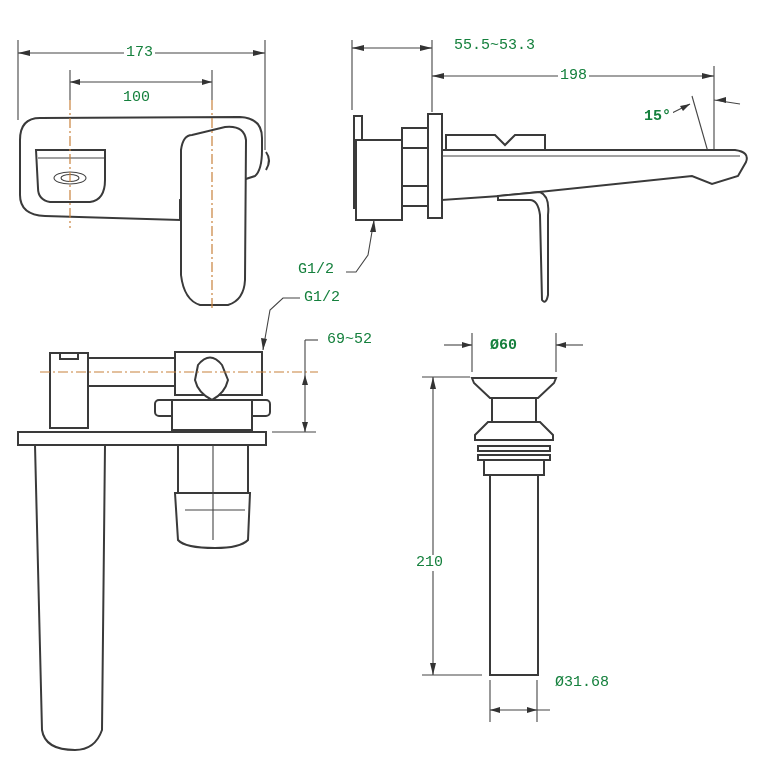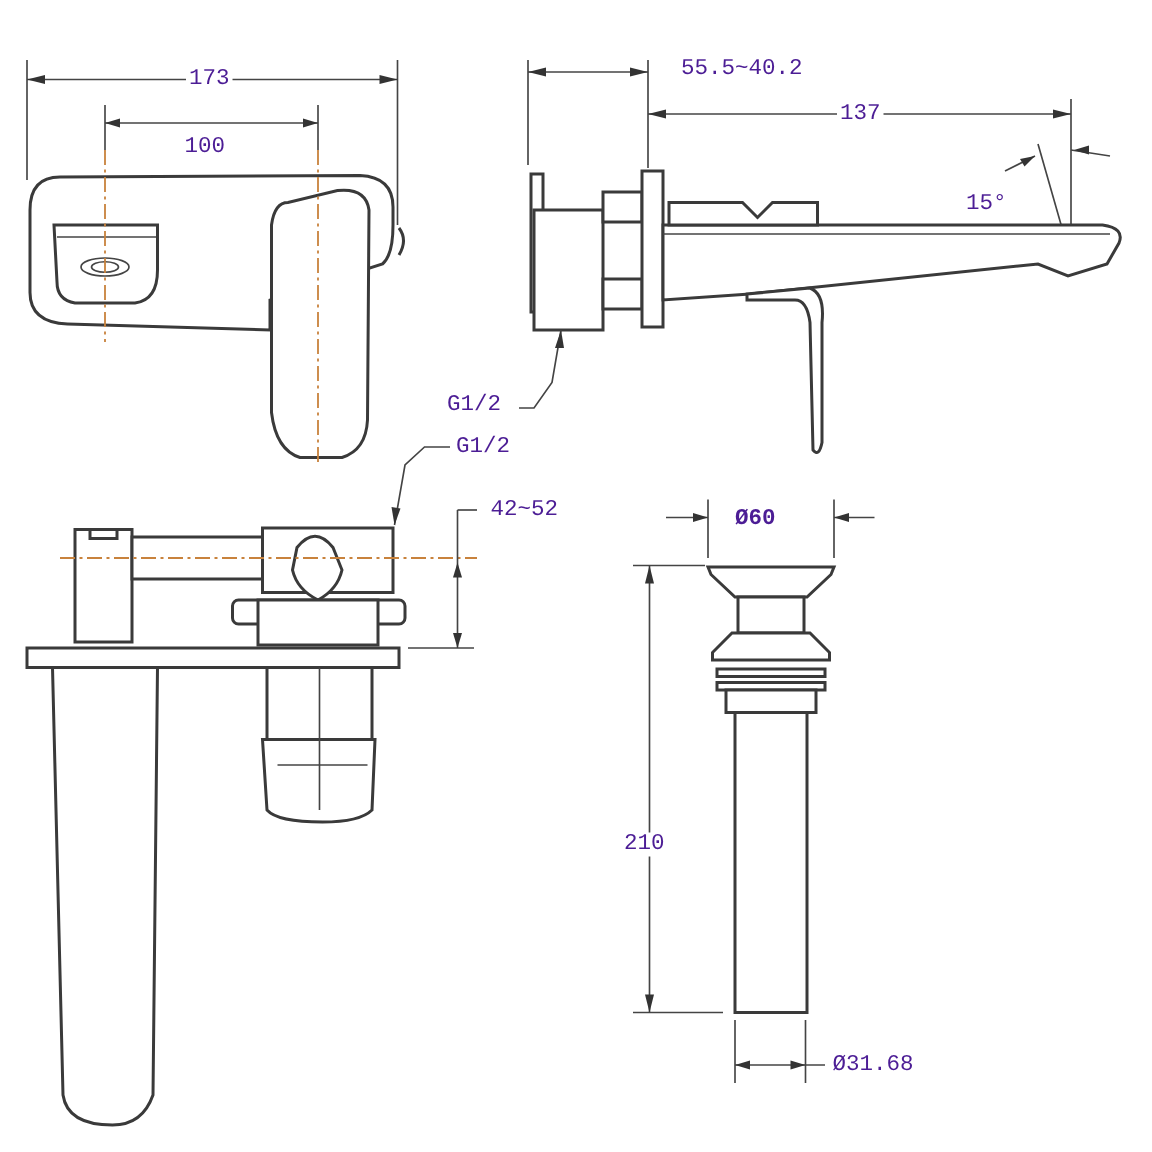--- a/index.html
+++ b/index.html
@@ -1,21 +1,21 @@
 <!DOCTYPE html>
 <html><head>
 <meta charset="utf-8">
 <style>
   html,body{margin:0;padding:0;background:#fff;}
   #canvas{position:relative;width:768px;height:768px;background:#fff;overflow:hidden;}
   svg{position:absolute;left:0;top:0;}
   .thin{stroke:#444;stroke-width:1.1;fill:none;}
   .part{stroke:#3a3a3a;stroke-width:2;fill:#fff;}
   .cl{stroke:#c8823c;stroke-width:1.2;stroke-dasharray:10 3 2 3;fill:none;}
-  .lbl{position:absolute;font-family:"Liberation Mono","DejaVu Sans Mono",monospace;font-size:15px;color:#4c1d95;background:#fff;padding:0 2px;line-height:16px;white-space:nowrap;}
+  .lbl{position:absolute;font-family:"Liberation Mono","DejaVu Sans Mono",monospace;font-size:15px;color:#15803d;background:#fff;padding:0 2px;line-height:16px;white-space:nowrap;}
 </style>
 </head>
 <body>
 
 <div id="canvas">
 <svg width="768" height="768" viewBox="0 0 768 768">
 
   <g>
 
     <line class="thin" x1="18" y1="40" x2="18" y2="120"></line>
@@ -142,24 +142,24 @@
     <line class="thin" x1="537" y1="680" x2="537" y2="722"></line>
     <line class="thin" x1="490" y1="710" x2="550" y2="710"></line>
     <polygon points="490,710 500,707 500,713" fill="#333"></polygon>
     <polygon points="537,710 527,707 527,713" fill="#333"></polygon>
   </g>
 </svg>
 
 <span class="lbl" style="left:124px;top:45px;">173</span>
 <span class="lbl" style="left:121px;top:90px;">100</span>
 
-<span class="lbl" style="left:452px;top:38px;">55.5~40.2</span>
-<span class="lbl" style="left:558px;top:68px;">137</span>
-<span class="lbl" style="left:642px;top:128px;">15°</span>
+<span class="lbl" style="left:452px;top:38px;">55.5~53.3</span>
+<span class="lbl" style="left:558px;top:68px;">198</span>
+<span class="lbl" style="left:642px;top:109px;font-weight:bold;">15°</span>
 <span class="lbl" style="left:296px;top:262px;">G1/2</span>
 
 <span class="lbl" style="left:302px;top:290px;">G1/2</span>
-<span class="lbl" style="left:325px;top:332px;">42~52</span>
+<span class="lbl" style="left:325px;top:332px;">69~52</span>
 
 <span class="lbl" style="left:488px;top:338px;font-weight:bold;">Ø60</span>
 <span class="lbl" style="left:414px;top:555px;background:#fff;">210</span>
-<span class="lbl" style="left:553px;top:702px;">Ø31.68</span>
+<span class="lbl" style="left:553px;top:675px;">Ø31.68</span>
 </div>
 
 </body></html>

